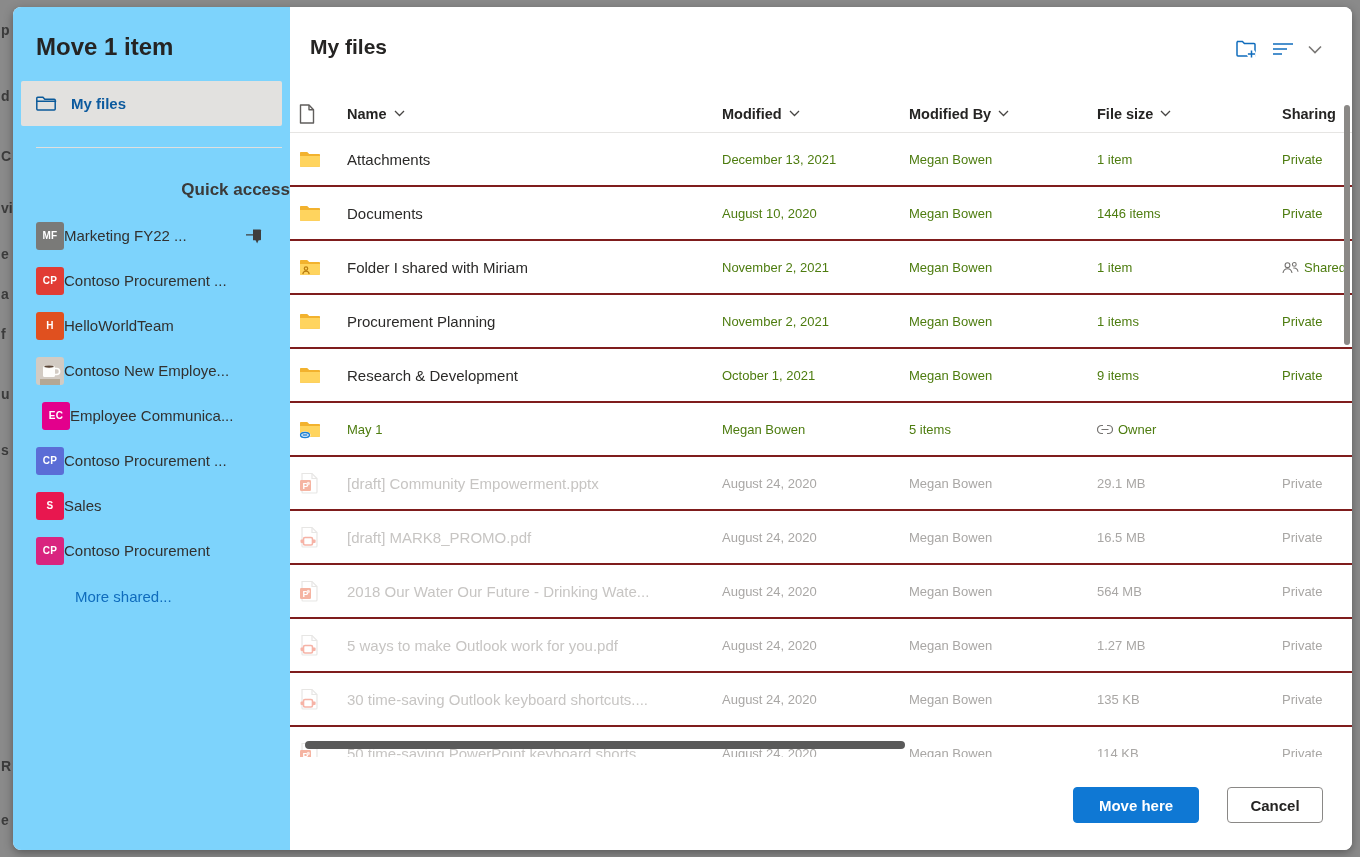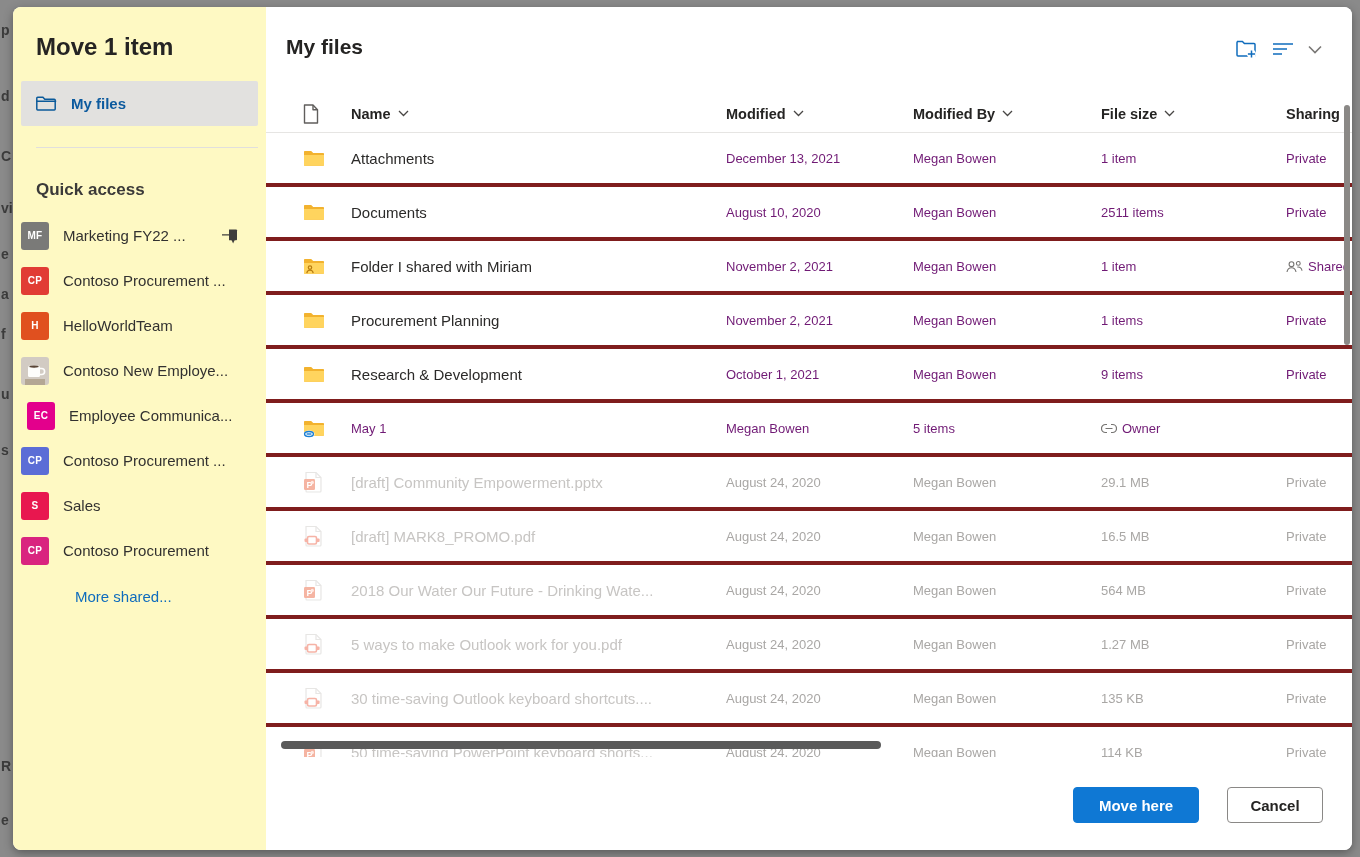--- a/index.html
+++ b/index.html
@@ -6,53 +6,53 @@
   html,body { width:1360px; height:857px; overflow:hidden;
     font-family:"Liberation Sans", sans-serif; }
   .backdrop { position:absolute; inset:0; background:#8a8a8a; }
   .frag { position:absolute; left:1px; width:12px; overflow:hidden;
     color:#3c3c3c; font-size:14px; font-weight:bold; white-space:nowrap; }
   .dialog { position:absolute; left:13px; top:7px; right:8px; bottom:7px;
     background:#fff; border-radius:8px; display:flex; overflow:hidden;
     box-shadow:0 3px 10px rgba(0,0,0,.35); }
 
   
-  .sidebar { width:253px; background:#fef9c3; flex:none; position:relative; }
+  .sidebar { width:277px; background:#7dd3fc; flex:none; position:relative; }
   .dlg-title { margin:26px 0 0 23px; font-size:24px; font-weight:700; color:#252423; }
   .sel-item { margin:20px 8px 0 8px; height:45px; background:#e2e1df; border-radius:2px;
     display:flex; align-items:center; padding-left:15px; gap:14px; cursor:pointer; }
   .sel-item .lbl { font-size:15px; font-weight:600; color:#0c5a9e; }
   .sb-divider { border-top:1px solid #e1dfdd; margin:21px 8px 0 23px; }
-  .qa-title { margin:31px 0 0 23px; font-size:17px; font-weight:700; color:#3b3a39; line-height:22px; }
+  .qa-title { margin:31px 0 0 23px; font-size:17px; font-weight:700; color:#3b3a39; line-height:22px;text-align:right; }
   .qa-list { margin-top:12px; }
-  .qa-item { height:45px; display:flex; align-items:center; padding-left:8px; gap:14px; cursor:pointer; }
+  .qa-item { height:45px; display:flex; align-items:center; padding-left:23px; gap:0; cursor:pointer; }
   .qa-tile { width:28px; height:28px; border-radius:3px; flex:none; display:flex;
     align-items:center; justify-content:center; color:#fff; font-size:10px; font-weight:700;
     letter-spacing:.3px; overflow:hidden; }
   .qa-label { font-size:15px; color:#323130; white-space:nowrap; overflow:hidden;text-align:right; }
   .qa-pin { margin-left:auto; margin-right:26px; flex:none; display:flex; }
   .more-link { margin:15px 0 0 62px; font-size:15px; color:#0f6cbd; cursor:pointer; display:inline-block; }
 
   
   .main { flex:1; position:relative; background:#fff; overflow:hidden; }
   .main-heading { position:absolute; left:20px; top:28px; font-size:21px; font-weight:700; color:#252423; }
   .top-actions { position:absolute; top:32px; right:30px; display:flex; align-items:center; gap:14px; }
   .icon-btn { display:flex; align-items:center; cursor:pointer; }
 
   .grid-row { display:grid; grid-template-columns:57px 375px 187px 188px 185px 1fr;
-    align-items:center; padding-left:28px; }
+    align-items:center; }
   .thead { position:absolute; left:0; right:0; top:88px; height:38px;
     border-bottom:1px solid #e6e5e3; }
   .th { font-size:14.5px; font-weight:600; color:#252423; display:flex; align-items:center; gap:7px;
     white-space:nowrap; overflow:hidden; cursor:pointer; }
   .th svg { flex:none; }
   .rows { position:absolute; left:0; right:0; top:126px; height:624px; overflow:hidden; }
-  .row { height:54px; border-bottom:4px solid #7f1d1d; cursor:pointer; }
+  .row { height:54px; border-bottom:2px solid #7f1d1d; cursor:pointer; }
   .cell-name { font-size:15px; color:#2b2a29; white-space:nowrap; overflow:hidden; padding-right:12px; }
-  .cell-meta { font-size:13px; color:#701a75; white-space:nowrap; overflow:hidden; }
+  .cell-meta { font-size:13px; color:#4d7c0f; white-space:nowrap; overflow:hidden; }
   .cell-sharing { display:flex; align-items:center; gap:5px; }
   .row.disabled { cursor:default; }
   .row.disabled .cell-name { color:#c7c5c3; }
   .row.disabled .cell-meta { color:#a9a7a5; }
   .row-icon { display:flex; margin-left:9px; }
   .row.disabled .row-icon { opacity:.5; }
   .row-partial { height:30px; overflow:hidden; }
 
   .hscroll { position:absolute; left:15px; top:734px; width:600px; height:8px;
     border-radius:4px; background:#5a5a5a; cursor:pointer; }
@@ -234,21 +234,21 @@
         <div class="row grid-row">
           <span class="row-icon">
             <svg width="22" height="18" viewBox="0 0 22 18">
               <path d="M1 3c0-.6.4-1 1-1h6.2l2 2.1H20c.6 0 1 .4 1 1V15.7c0 .6-.4 1-1 1H2c-.6 0-1-.4-1-1V3z" fill="#f2b22e"></path>
               <path d="M1 6h20v9.7c0 .6-.4 1-1 1H2c-.6 0-1-.4-1-1V6z" fill="#ffd45e"></path>
             </svg>
           </span>
           <span class="cell-name">Documents</span>
           <span class="cell-meta">August 10, 2020</span>
           <span class="cell-meta">Megan Bowen</span>
-          <span class="cell-meta">2511 items</span>
+          <span class="cell-meta">1446 items</span>
           <span class="cell-meta cell-sharing">
             <span class="">Private</span>
           </span>
         </div>
         <div class="row grid-row">
           <span class="row-icon">
             <svg width="22" height="18" viewBox="0 0 22 18">
               <path d="M1 3c0-.6.4-1 1-1h6.2l2 2.1H20c.6 0 1 .4 1 1V15.7c0 .6-.4 1-1 1H2c-.6 0-1-.4-1-1V3z" fill="#f2b22e"></path>
               <path d="M1 6h20v9.7c0 .6-.4 1-1 1H2c-.6 0-1-.4-1-1V6z" fill="#ffd45e"></path>
               <circle cx="7" cy="10.6" r="1.7" fill="none" stroke="#b97d10" stroke-width="1.2"></circle>

